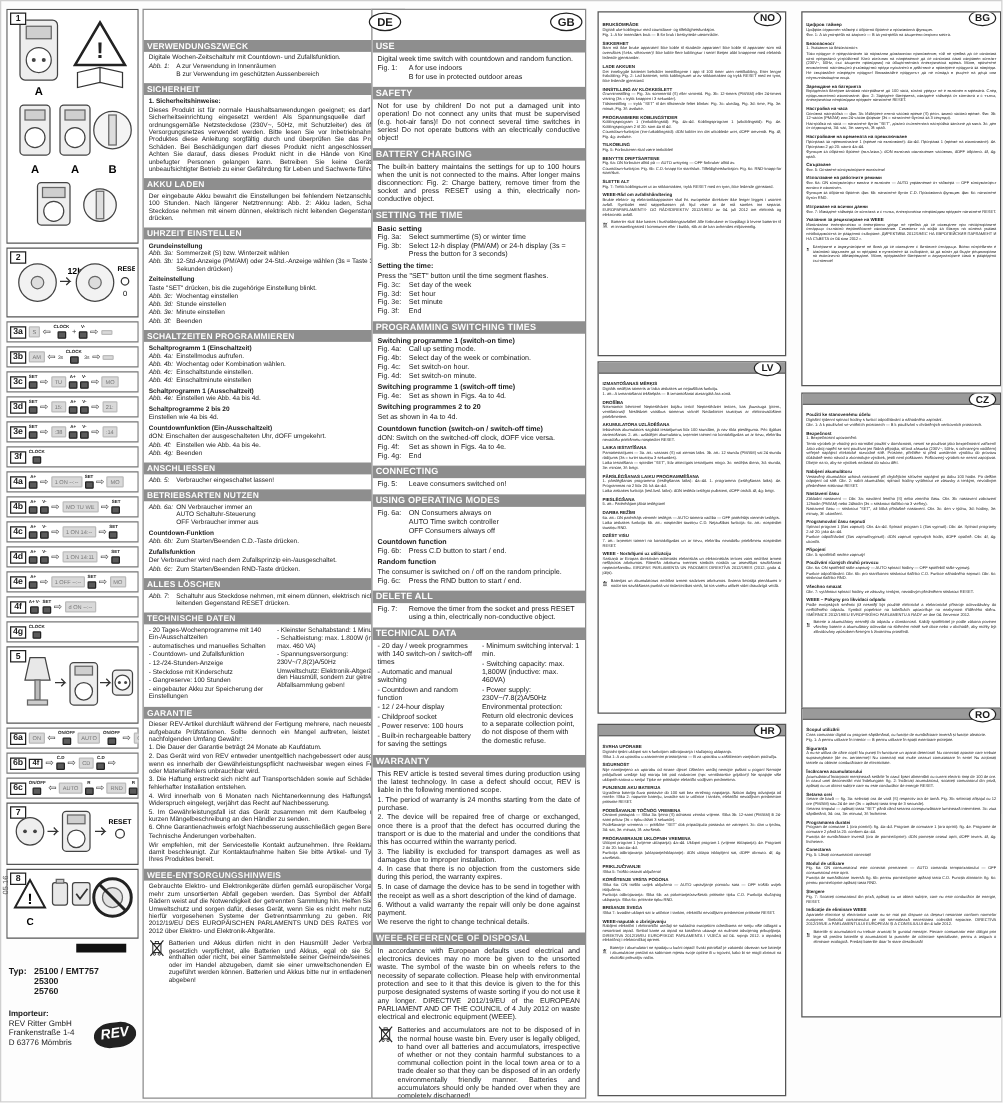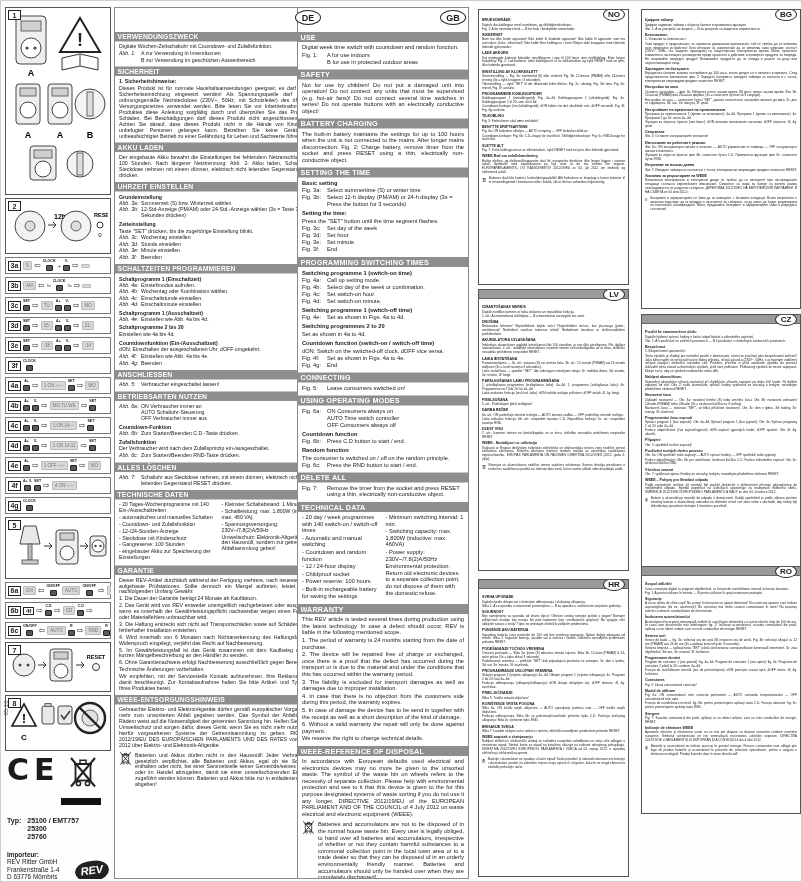--- a/index.html
+++ b/index.html
@@ -412,32 +412,20 @@
             <rect x="35" y="5.5" width="6" height="3" fill="#ccc" stroke="#666"></rect>
             <rect x="48" y="8" width="14" height="18" rx="2" fill="#e8e8e8" stroke="#444"></rect>
             <path d="M51 17 l3 4 l6 -8" fill="none" stroke="#333" stroke-width="1.4"></path>
             <circle cx="80" cy="20" r="15" fill="#f4f4f4" stroke="#444"></circle>
             <circle cx="80" cy="20" r="8" fill="#e2e2e2" stroke="#666"></circle>
             <line x1="69" y1="9" x2="91" y2="31" stroke="#222" stroke-width="2.4"></line>
             <circle cx="80" cy="20" r="15" fill="none" stroke="#222" stroke-width="2.4"></circle>
           </svg></div>
       </div>
       <div class="marks">
-        <div class="ce-row">
-          <span class="ce-txt">CE</span>
-          <span><svg width="30" height="34.5" viewBox="0 0 20 23">
-              <rect x="5" y="6" width="10" height="11" fill="none" stroke="#222" stroke-width="1.2"></rect>
-              <line x1="4" y1="6" x2="16" y2="6" stroke="#222" stroke-width="1.2"></line>
-              <rect x="8" y="3.5" width="4" height="2.5" fill="none" stroke="#222" stroke-width="1"></rect>
-              <circle cx="7" cy="19" r="1.4" fill="none" stroke="#222"></circle>
-              <circle cx="13" cy="19" r="1.4" fill="none" stroke="#222"></circle>
-              <line x1="2" y1="2" x2="18" y2="21" stroke="#222" stroke-width="1.4"></line>
-              <line x1="18" y1="2" x2="2" y2="21" stroke="#222" stroke-width="1.4"></line>
-            </svg></span>
-        </div>
         <div class="blackbar"></div>
         <div class="typblock">
           <span>Typ:</span>
           <span class="models">
             <div>25100 / EMT757</div>
             <div>25300</div>
             <div>25760</div>
           </span>
         </div>
         <div class="addr">

